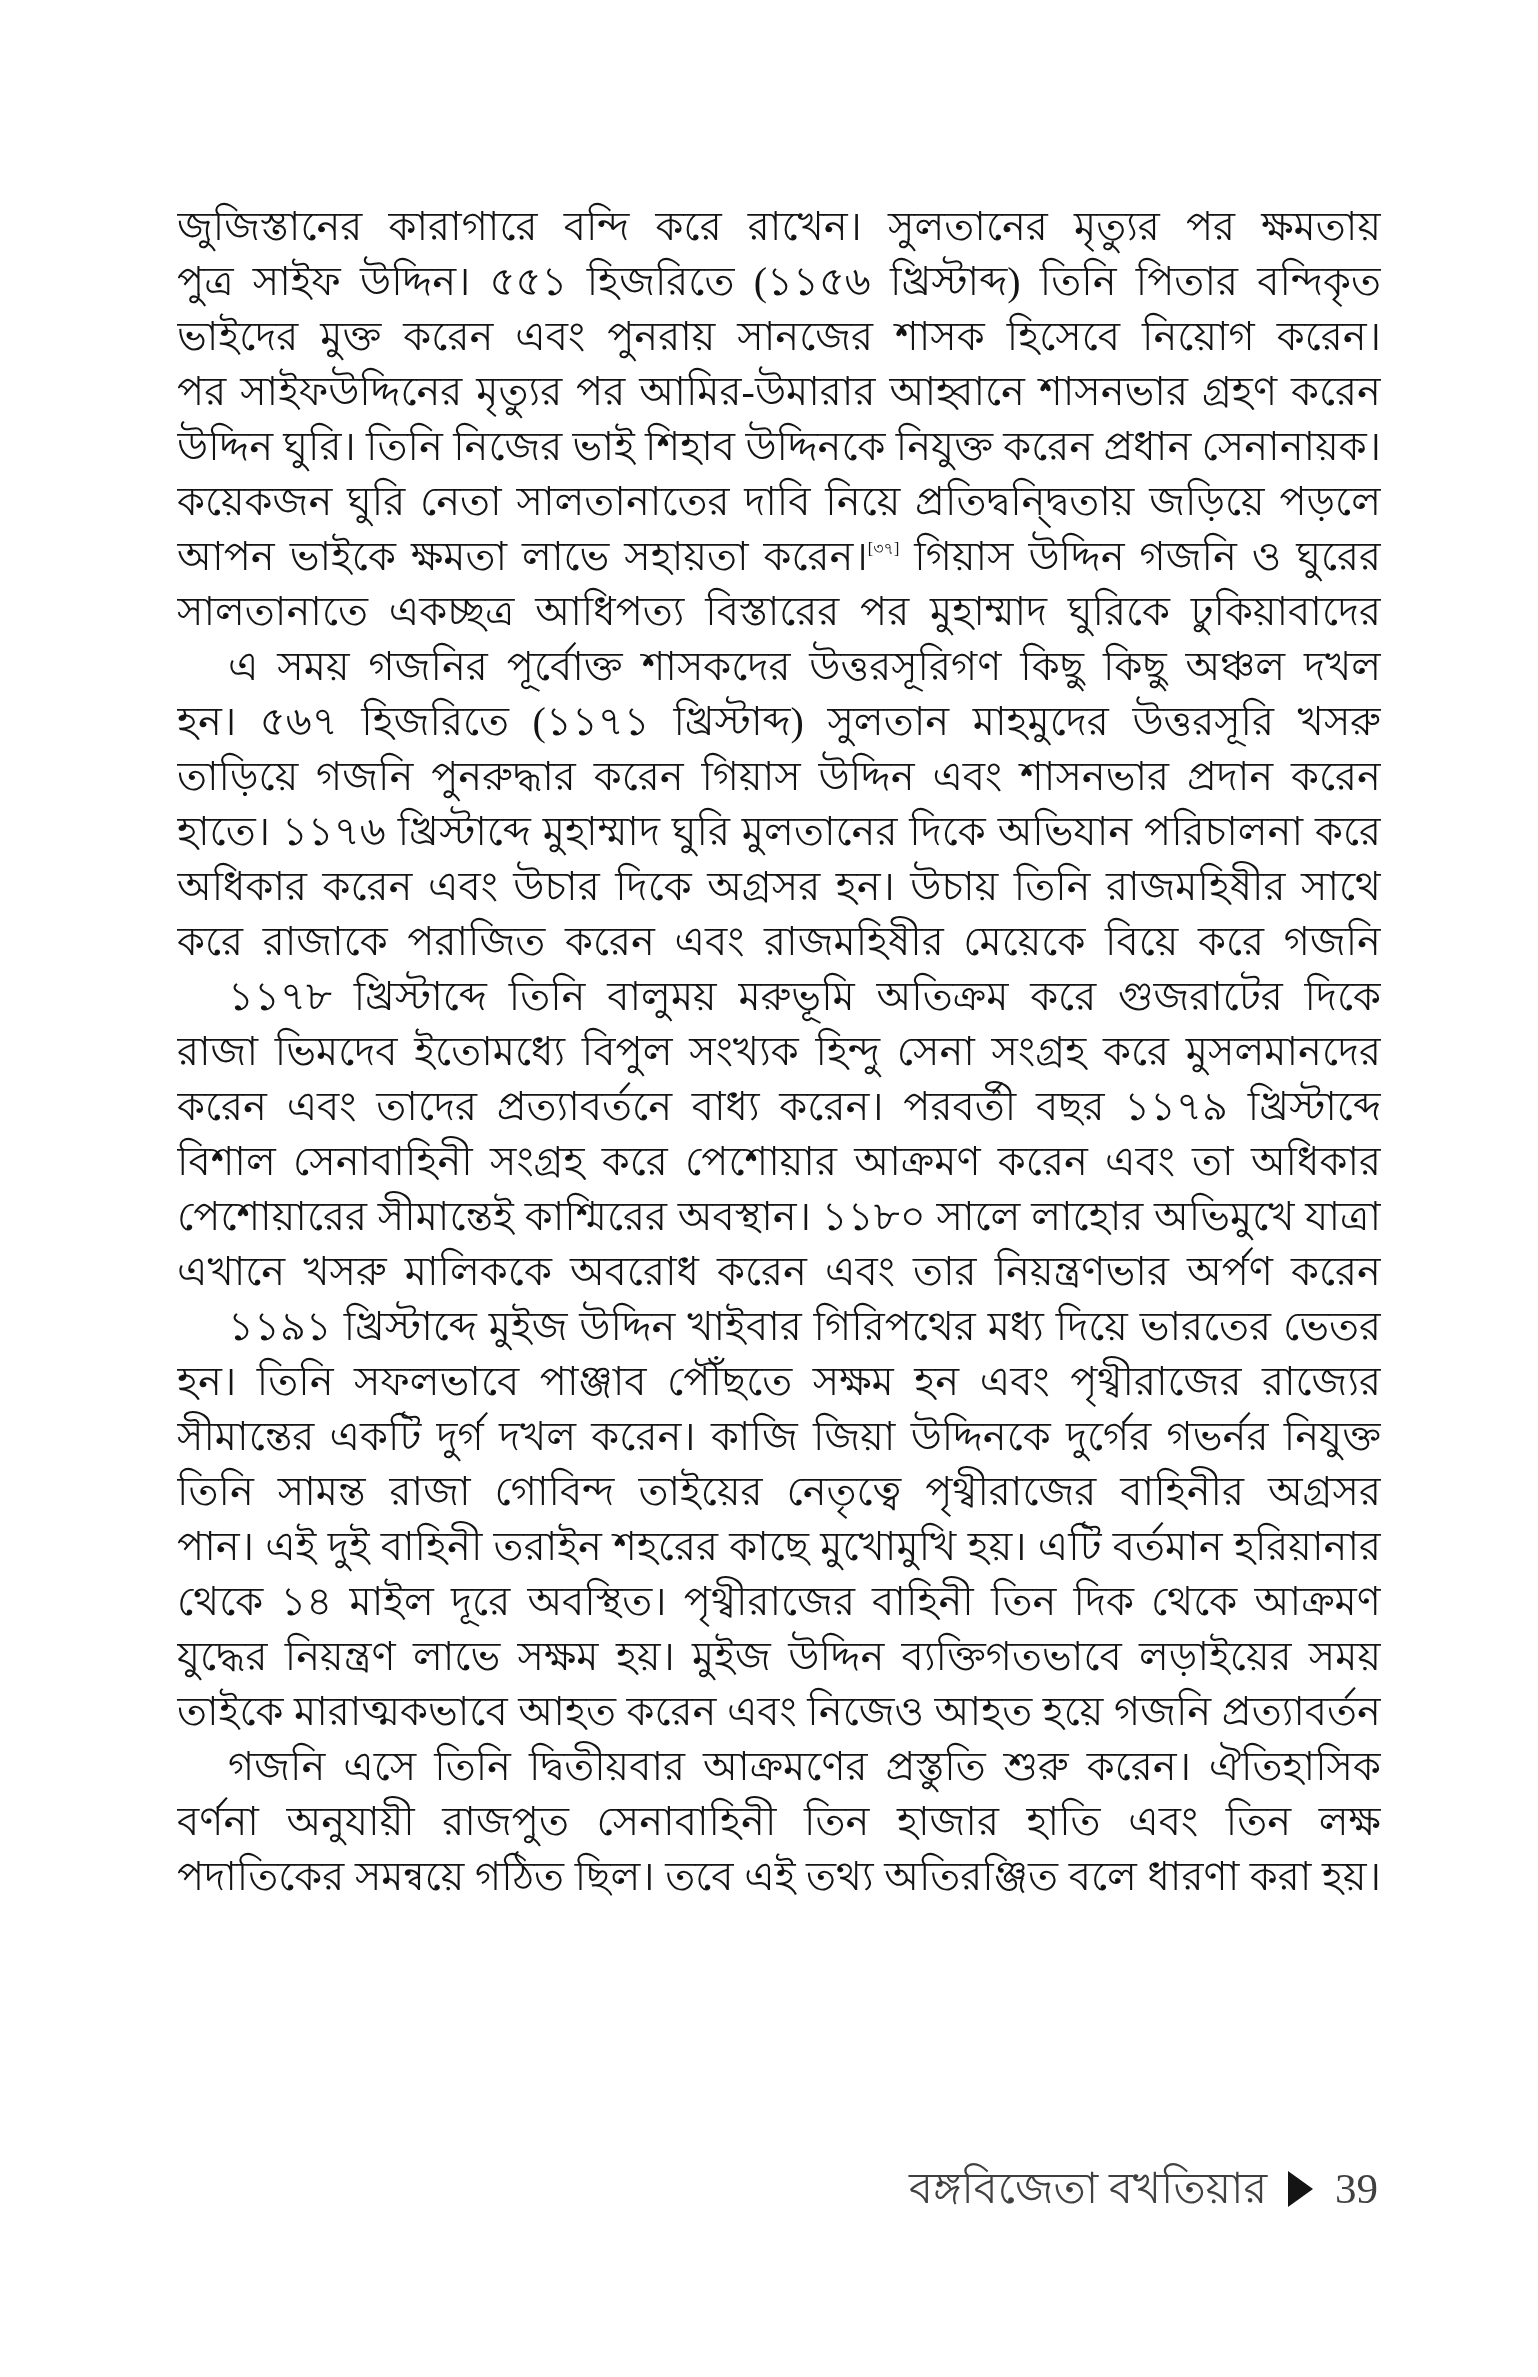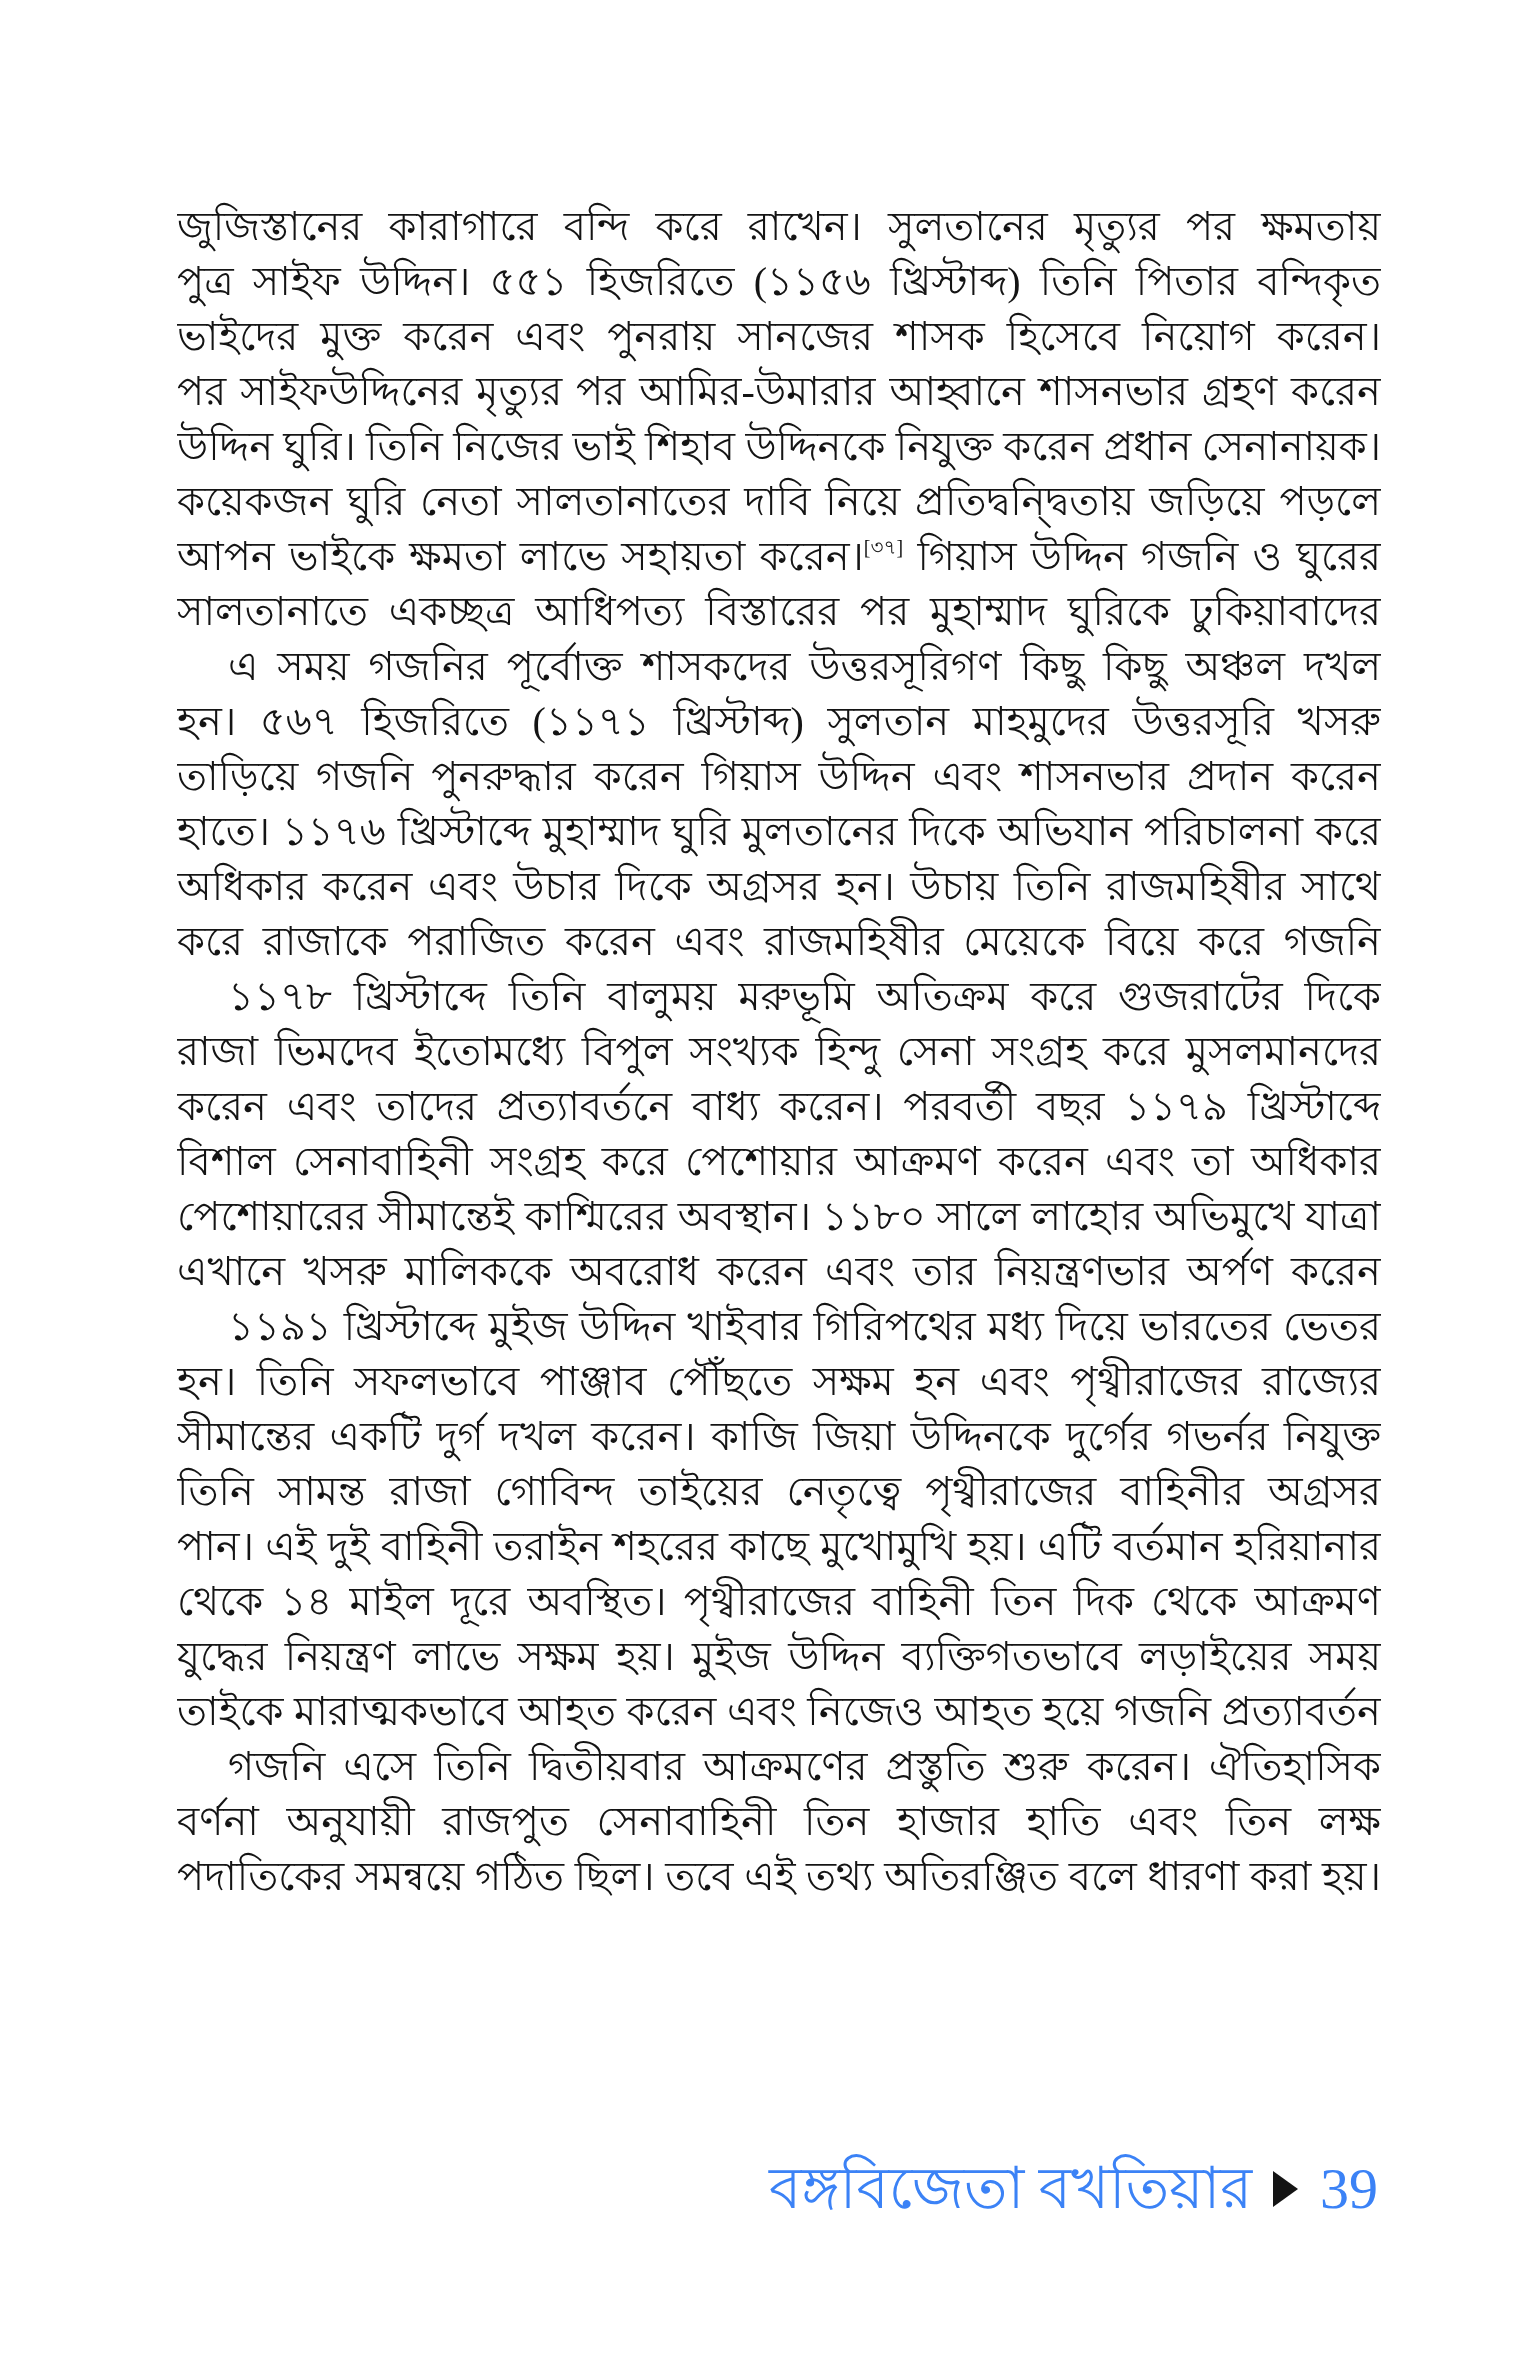--- a/index.html
+++ b/index.html
@@ -34,35 +34,35 @@
     white-space: normal;
   }
   .line.end {
     text-align-last: left;
     -moz-text-align-last: left;
   }
   .line.indent {
     text-indent: 51px;
   }
   .supref {
-    font-size: 20px;
+    font-size: 16px;
     line-height: 1;
     position: relative;
     top: -16px;
     white-space: nowrap;
   }
   .footer {
     position: absolute;
     top: 2165px;
     right: 160px;
     display: flex;
     align-items: center;
-    font-size: 58px;
+    font-size: 43px;
     line-height: 48px;
-    color: #3b82f6;
+    color: #404040;
   }
   .footer .book-title {
     margin-right: 20.5px;
   }
   .tri-icon {
     display: inline-block;
     width: 0;
     height: 0;
     border-top: 18.6px solid transparent;
     border-bottom: 18.6px solid transparent;

